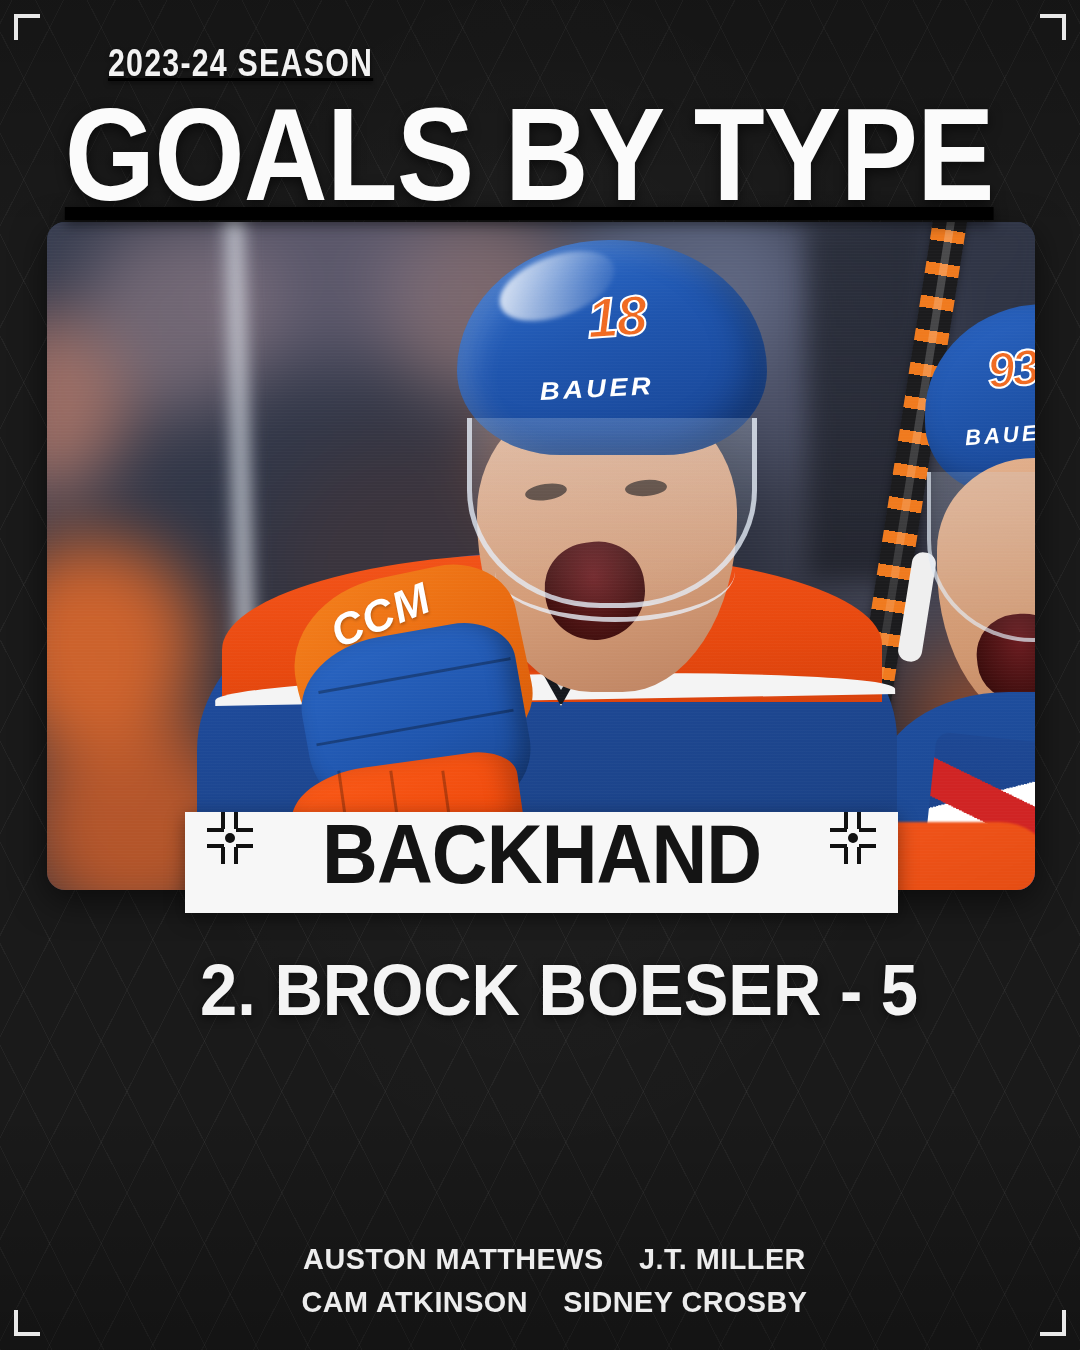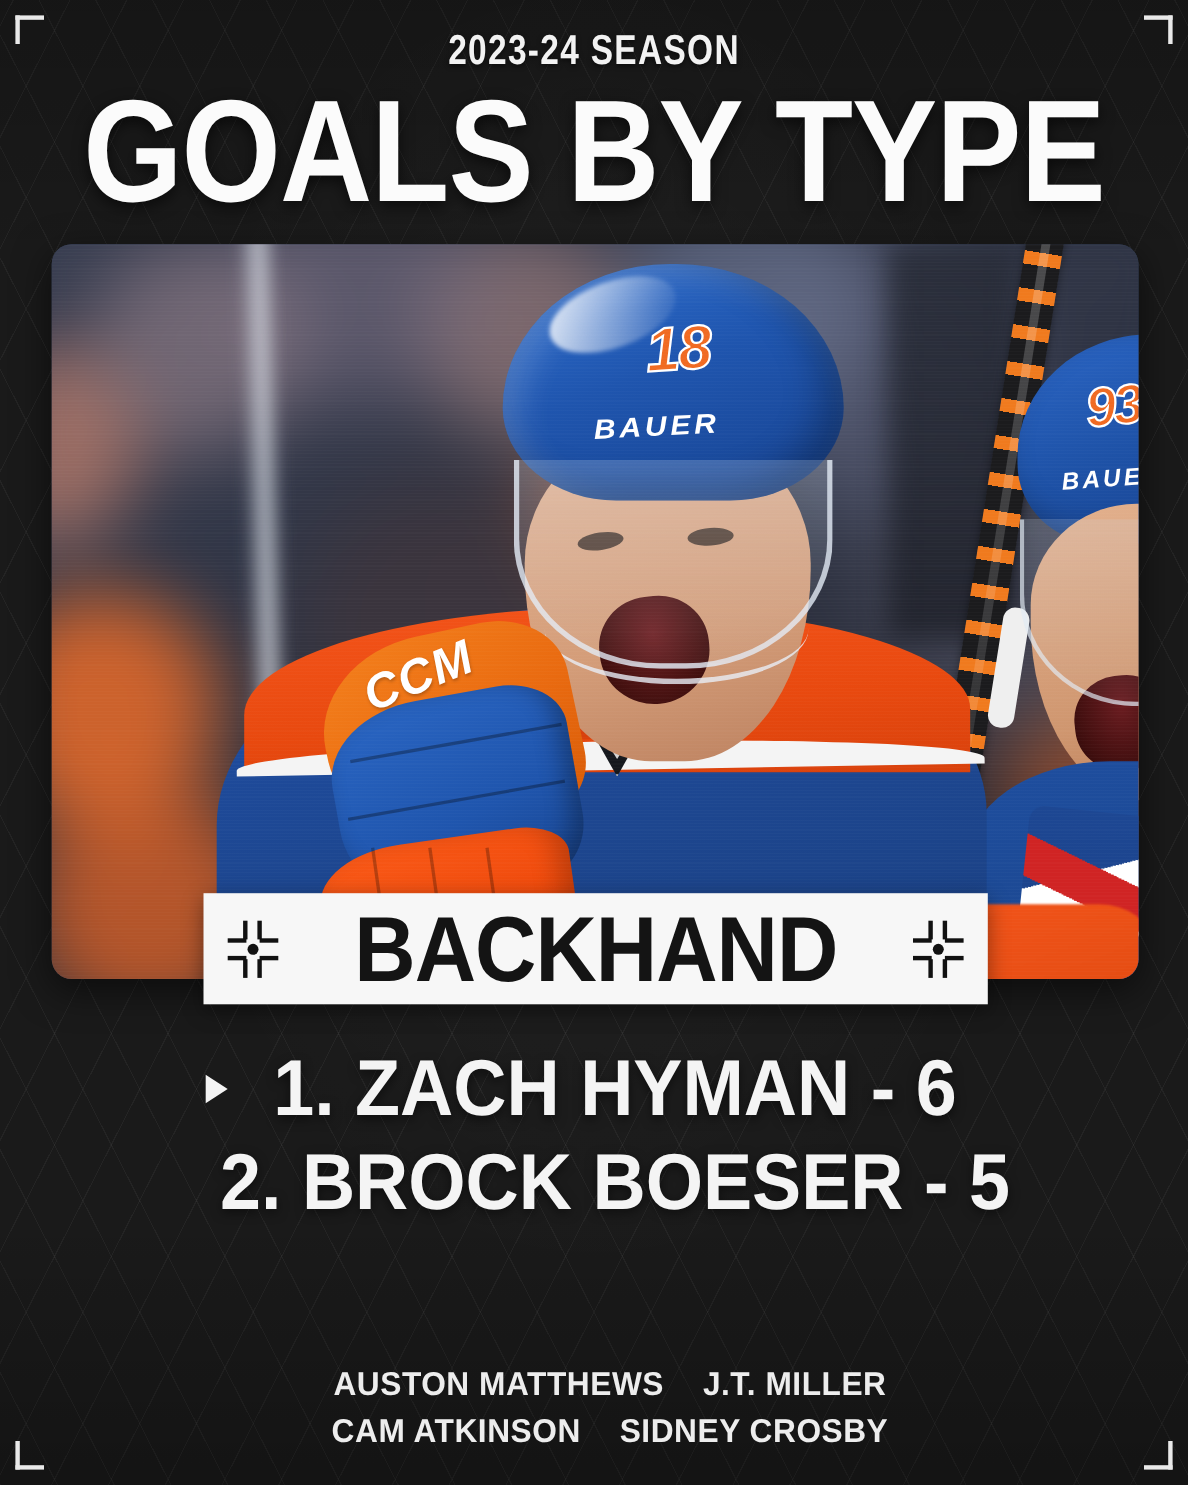--- a/index.html
+++ b/index.html
@@ -46,21 +46,21 @@
   #corner-tr i.h{ top:0; right:0; }
   #corner-tr i.v{ top:0; right:0; }
   #corner-bl{ bottom:14px; left:14px; }
   #corner-bl i.h{ bottom:0; left:0; }
   #corner-bl i.v{ bottom:0; left:0; }
   #corner-br{ bottom:14px; right:14px; }
   #corner-br i.h{ bottom:0; right:0; }
   #corner-br i.v{ bottom:0; right:0; }
 
   
-  #header{ position:absolute; top:0; left:0; right:0; text-align:center; z-index:4; }
+  #header{ position:absolute; top:17px; left:0; right:0; z-index:4;text-decoration:underline; }
   #season-label{
     margin-top:27px;
     color:#f2f2f2;
     font-size:38px;
     font-weight:bold;
     letter-spacing:1.5px;
     transform:scaleX(0.80);
     text-shadow:0 2px 5px rgba(0,0,0,.55);
     line-height:1;
   }
@@ -336,21 +336,21 @@
     pointer-events:none;
   }
 
   
   #label-band{
     position:absolute;
     left:185px; top:812px;
     width:713px; height:101px;
     background:#f7f7f7;
     z-index:5;
-    display:flex; align-items:center; justify-content:space-between;
+    display:flex; justify-content:space-between;
     padding:0 22px;
     box-shadow:0 5px 18px rgba(0,0,0,.4);
   }
   .reg-mark{
     position:relative;
     width:46px; height:52px; flex:0 0 auto;
   }
   .reg-mark span{ position:absolute; background:#111111; display:block; }
   .reg-mark .vt{ width:4px; height:17px; top:0; }
   .reg-mark .vb{ width:4px; height:17px; bottom:0; }
@@ -518,24 +518,20 @@
     <span class="hl h1"></span>
     <span class="hr h1"></span>
     <span class="hl h2"></span>
     <span class="hr h2"></span>
     <span class="dot"></span>
   </div>
 </div>
 
 <div id="ranking-list">
   <div class="rank-row">
-    <div id="rank-pointer"></div>
-    <div class="rank-text">1. ZACH HYMAN - 6</div>
-  </div>
-  <div class="rank-row">
     <div class="rank-spacer"></div>
     <div class="rank-text">2. BROCK BOESER - 5</div>
   </div>
 </div>
 
 <div id="footer-names">
   <div class="footer-line">
     <span>AUSTON MATTHEWS</span>
     <span>J.T. MILLER</span>
   </div>

